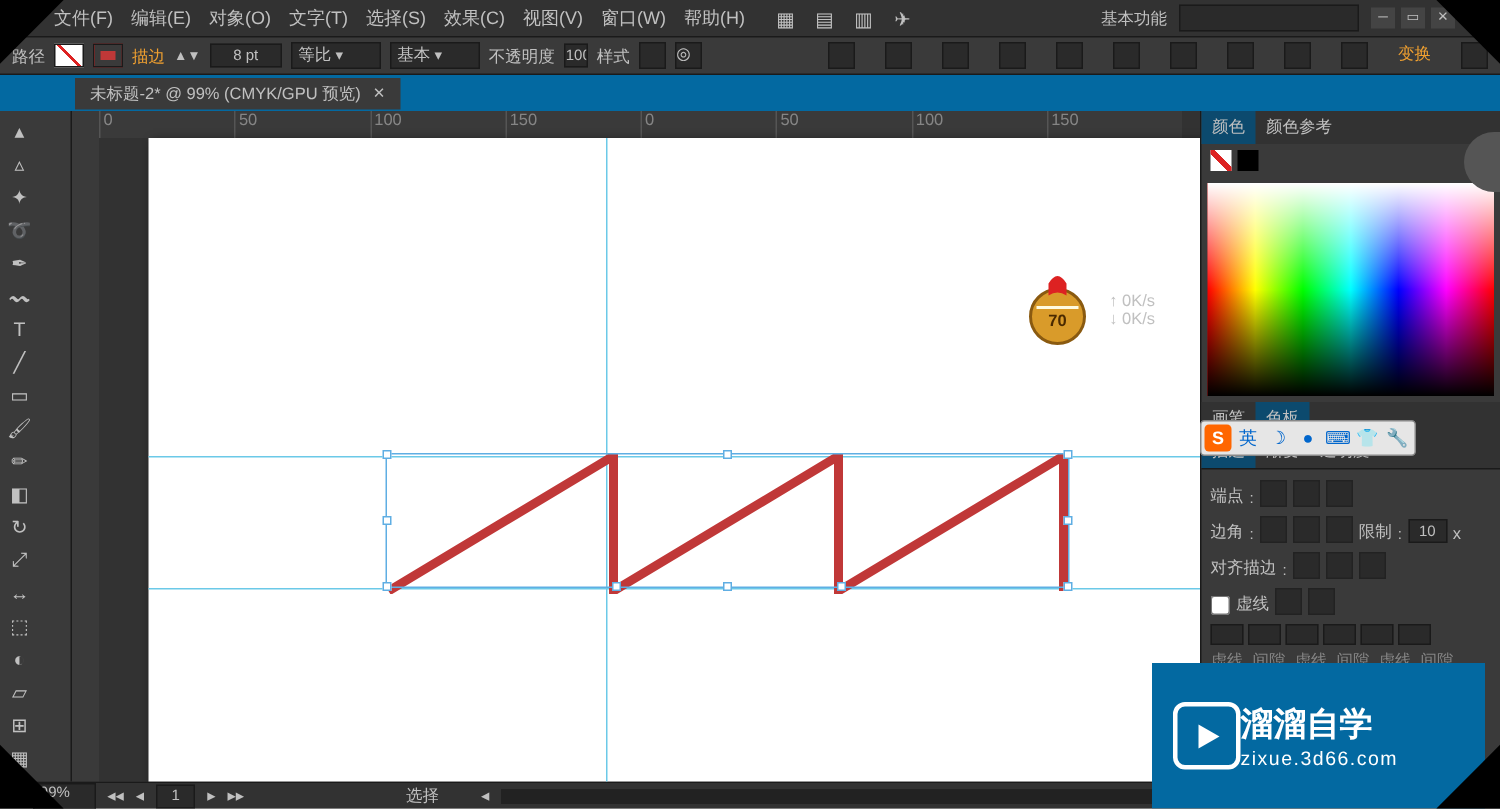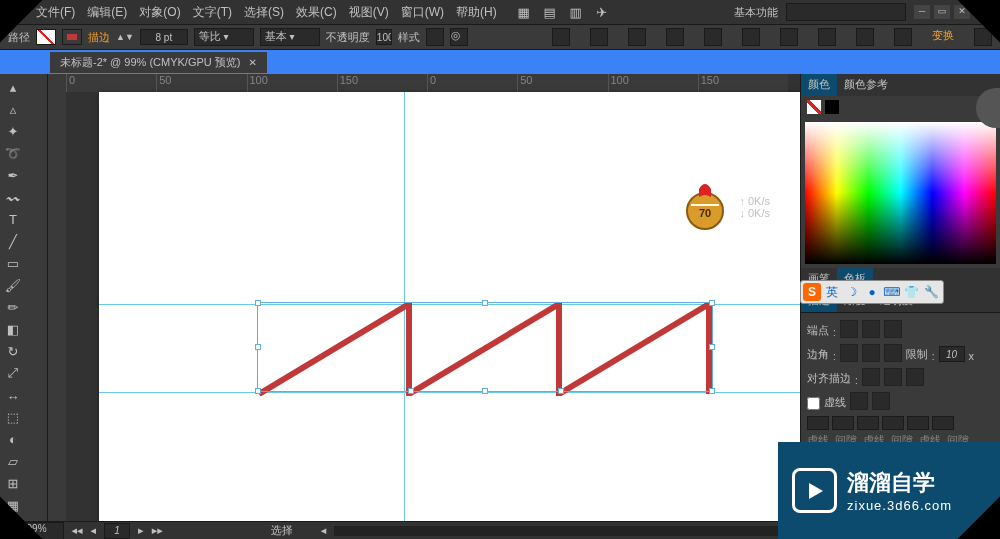--- a/index.html
+++ b/index.html
@@ -15,21 +15,21 @@
 .menubar-right { margin-left: auto; display: flex; align-items: center; gap: 8px; }
 .search-box { width: 120px; height: 18px; background: #2a2a2a; border: 1px solid #1a1a1a; }
 .win-btns { display: flex; gap: 4px; }
 .win-btn { width: 16px; height: 14px; background: #444; text-align: center; line-height: 12px; font-size: 9px; }
 .control-bar { height: 26px; background: #3a3a3a; display: flex; align-items: center; padding: 0 8px; gap: 6px; border-top: 1px solid #1a1a1a; border-bottom: 1px solid #1a1a1a; }
 .cb-label { color: #f0a030; font-size: 11px; }
 .cb-btn { width: 18px; height: 18px; background: #2a2a2a; border: 1px solid #1a1a1a; display: inline-block; }
 .cb-swatch { width: 20px; height: 16px; background: #fff; border: 1px solid #1a1a1a; }
 .cb-input { width: 30px; height: 16px; background: #2a2a2a; border: 1px solid #1a1a1a; color: #c0c0c0; text-align: center; font-size: 10px; }
 .cb-select { height: 18px; background: #2a2a2a; border: 1px solid #1a1a1a; color: #c0c0c0; padding: 0 4px; font-size: 10px; }
-.tab-bar { height: 24px; background: #3b82f6; display: flex; align-items: center; padding-left: 50px; }
+.tab-bar { height: 24px; background: #0369a1; display: flex; align-items: center; padding-left: 50px; }
 .doc-tab { background: #3a3a3a; padding: 3px 10px; font-size: 11px; display: flex; align-items: center; gap: 8px; }
 .doc-tab .close { font-size: 10px; }
 .main-area { display: flex; height: calc(539px - 24px - 26px - 24px - 18px); }
 .toolbox { width: 48px; background: #3a3a3a; display: flex; flex-wrap: wrap; padding: 2px; border-right: 1px solid #1a1a1a; }
 .tool { width: 22px; height: 22px; display: flex; align-items: center; justify-content: center; cursor: pointer; font-size: 13px; }
 .canvas-wrap { flex: 1; background: #323232; position: relative; overflow: hidden; }
 .ruler-h { height: 18px; background: #3a3a3a; position: absolute; top: 0; left: 18px; right: 12px; display: flex; font-size: 8px; color: #858585; }
 .ruler-v { width: 18px; background: #3a3a3a; position: absolute; top: 18px; left: 0; bottom: 0; }
 .ruler-corner { width: 18px; height: 18px; background: #3a3a3a; position: absolute; top: 0; left: 0; }
 .ruler-h .tick { flex: 1; border-left: 1px solid #555; padding-left: 2px; }
@@ -44,24 +44,24 @@
 .panel-tabs { display: flex; height: 22px; background: #323232; }
 .panel-tab { padding: 3px 7px; font-size: 11px; cursor: pointer; }
 .panel-tab.active { background: #0c4a6e; }
 .panel-picker { height: 150px; position: relative; padding: 4px; }
 .gradient-picker { width: 100%; height: 100%; background: linear-gradient(to bottom, #fff 0%, transparent 50%, #000 100%), linear-gradient(to right, red, yellow, lime, cyan, blue, magenta, red); }
 .swatch-row { display: flex; gap: 4px; padding: 4px 6px; }
 .sw { width: 14px; height: 14px; }
 .panel-section { padding: 4px 6px; border-top: 1px solid #1a1a1a; }
 .panel-row { display: flex; align-items: flex-end; gap: 4px; padding: 3px 0; font-size: 10px; }
 .mini-btn { width: 18px; height: 18px; background: #2a2a2a; border: 1px solid #222; display: inline-block; }
-.num-input { width: 26px; height: 16px; background: #2a2a2a; border: 1px solid #1a1a1a; color: #c0c0c0; text-align: center; font-size: 10px; font-style: italic; }
+.num-input { width: 26px; height: 16px; background: #2a2a2a; border: 1px solid #1a1a1a; color: #c0c0c0; text-align: center; font-size: 10px; }
 .dash-seg { width: 22px; height: 14px; background: #2a2a2a; border: 1px solid #1a1a1a; }
 .dash-labels { display: flex; gap: 6px; font-size: 9px; color: #858585; }
-.zixue-watermark { position: absolute; right: 0; bottom: 0; width: 222px; height: 97px; background: #0c4a6e; z-index: 50; display: flex; align-items: center; padding: 0 14px; gap: 10px; }
+.zixue-watermark { position: absolute; right: 10px; bottom: 0; width: 222px; height: 97px; background: #0369a1; z-index: 50; display: flex; align-items: center; padding: 0 14px; }
 .zixue-logo { width: 45px; height: 45px; border: 3px solid #fff; border-radius: 8px; display: flex; align-items: center; justify-content: center; }
 .zixue-text { color: #fff; }
 .zixue-text .t1 { font-size: 22px; font-weight: bold; }
 .zixue-text .t2 { font-size: 13px; letter-spacing: 1px; }
 .status-bar { height: 18px; background: #323232; display: flex; align-items: center; padding: 0 8px; gap: 8px; font-size: 10px; border-top: 1px solid #1a1a1a; }
 .ime-bar { position: absolute; top: 280px; right: 56px; z-index: 40; background: #e6e6e6; border: 1px solid #888; border-radius: 3px; display: flex; gap: 2px; padding: 2px; }
 .ime-i { width: 18px; height: 18px; display: flex; align-items: center; justify-content: center; font-size: 12px; }
 .avatar { position: absolute; right: 0; top: 88px; width: 24px; height: 40px; border-radius: 20px 0 0 20px; background: #555; z-index: 60; }
 .speed-badge { position: absolute; right: 230px; top: 195px; z-index: 30; font-size: 9px; color: #c0c0c0; }
 .gold-badge { position: absolute; right: 265px; top: 175px; width: 60px; height: 60px; z-index: 30; }

